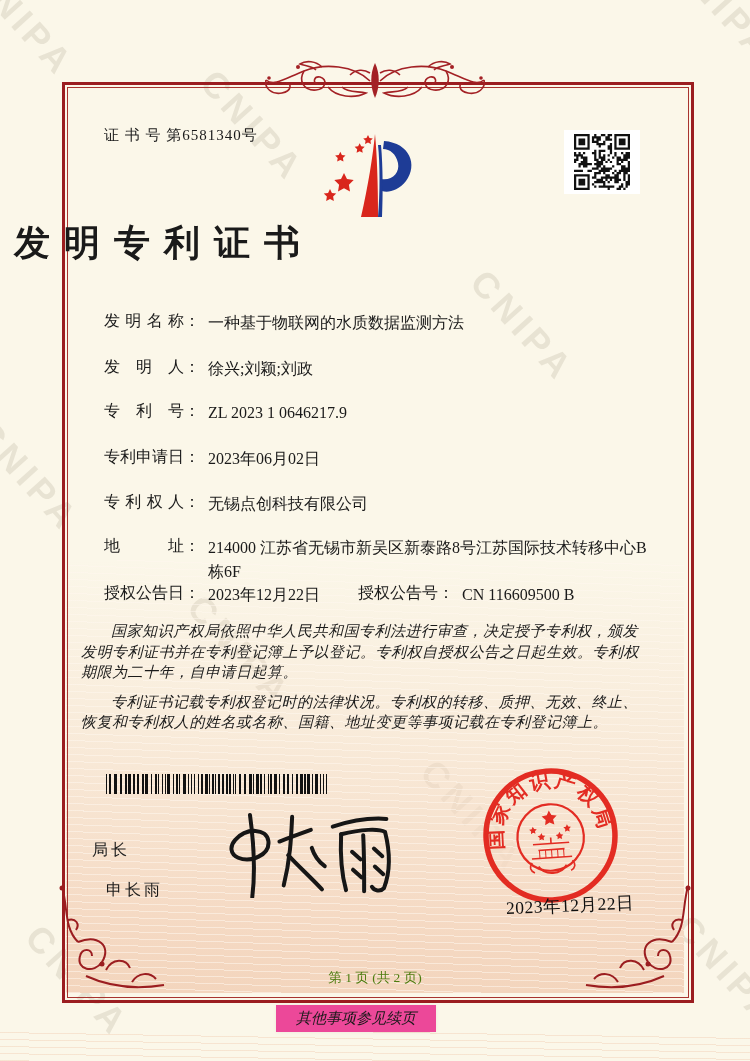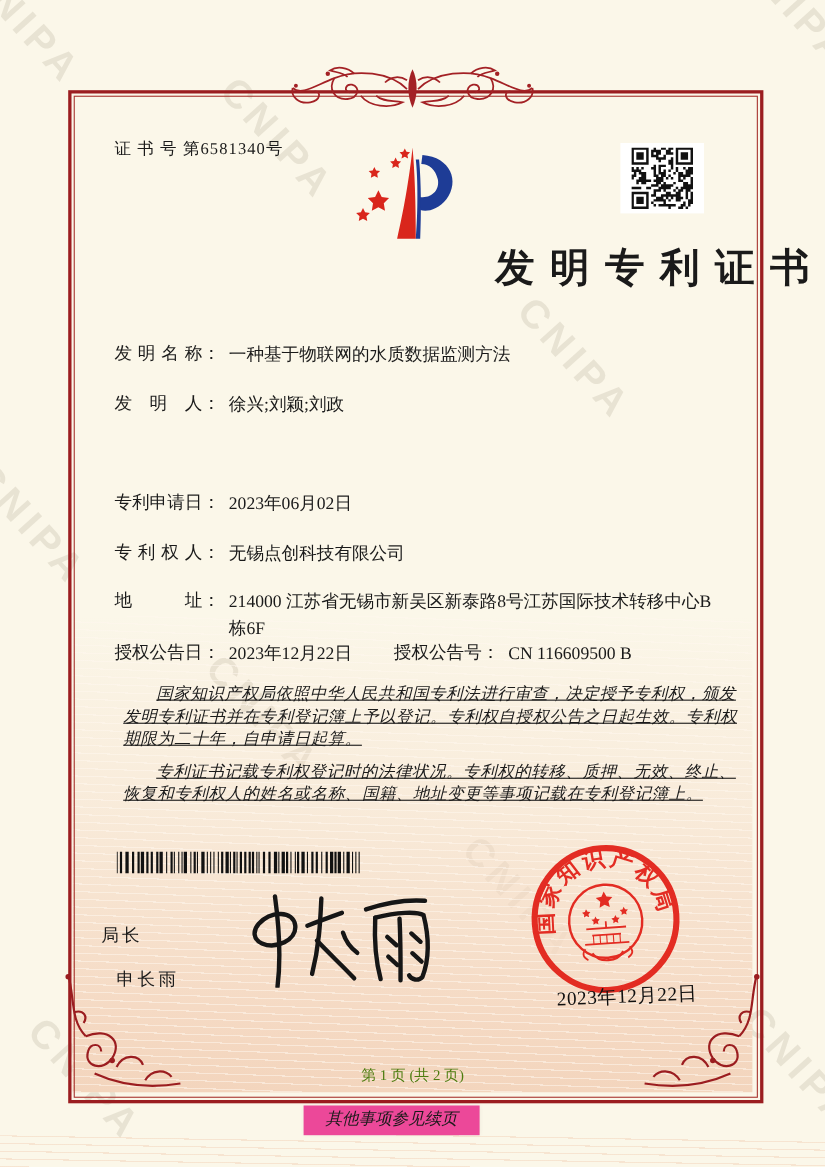--- a/index.html
+++ b/index.html
@@ -20,29 +20,29 @@
           linear-gradient(to bottom, rgba(245,217,195,0) 0%, rgba(245,217,195,0.40) 40%, #F5DAC4 82%, #F3D5BD 100%);}
   .bottom-lines{position:absolute;left:0;top:1032px;width:750px;height:29px;z-index:0;
         background:repeating-linear-gradient(1deg, rgba(243,213,189,0.55) 0 1px, rgba(243,213,189,0) 1px 7px);}
   svg{display:block;}
   .orn{position:absolute;z-index:2;}
   
   .cert-no{position:absolute;left:104px;top:126px;font-size:15px;letter-spacing:1px;z-index:3;}
   .logo{position:absolute;left:318px;top:133px;z-index:3;}
   .qr-box{position:absolute;left:564px;top:130px;width:76px;height:64px;background:#fff;z-index:3;
           display:flex;align-items:center;justify-content:center;}
-  .title{position:absolute;left:0;top:219px;width:750px;text-align:right;font-size:36px;
+  .title{position:absolute;left:0;top:219px;width:750px;text-align:left;font-size:36px;
          font-weight:bold;letter-spacing:14px;text-indent:14px;z-index:3;}
   .frow{position:absolute;left:104px;font-size:16px;z-index:3;width:560px;}
   .flabel{display:inline-block;width:80px;text-align:justify;text-align-last:justify;vertical-align:top;}
   .fcolon{display:inline-block;vertical-align:top;}
   .fvalue{display:inline-block;padding-left:4px;vertical-align:top;line-height:24px;}
   .fvalue.addr{width:446px;}
   .fpair2{position:absolute;left:254px;top:0;}
-  .paras{position:absolute;left:112px;top:621px;width:564px;z-index:3;text-decoration:underline;}
+  .paras{position:absolute;left:81px;top:621px;width:564px;z-index:3;}
   .paras p{margin:0 0 9px 0;font-style:italic;font-size:15px;line-height:20.5px;
            text-indent:2em;letter-spacing:0.5px;color:#1b1b1b;}
   .barcode{position:absolute;left:106px;top:774px;z-index:3;}
   .sig{position:absolute;left:222px;top:806px;z-index:4;}
   .sig-title{position:absolute;left:92px;top:840px;font-family:"Liberation Sans","DejaVu Sans",sans-serif;
              font-size:16px;letter-spacing:3px;z-index:3;}
   .sig-name{position:absolute;left:106px;top:868px;font-family:"Liberation Sans","DejaVu Sans",sans-serif;
             font-size:16px;letter-spacing:3px;z-index:3;margin-top:12px;}
   .seal{position:absolute;left:480px;top:765px;z-index:4;transform:rotate(-4deg);opacity:0.95;}
   .seal-date{position:absolute;left:506px;top:893px;width:140px;font-size:17.5px;color:#101010;
@@ -141,20 +141,24 @@
   <div class="title">发明专利证书</div>
 
   <div class="frow" style="top:311px">
     <span class="flabel">发明名称</span><span class="fcolon">：</span>
     <span class="fvalue">一种基于物联网的水质数据监测方法</span>
   </div>
   <div class="frow" style="top:357px">
     <span class="flabel">发明人</span><span class="fcolon">：</span>
     <span class="fvalue">徐兴;刘颖;刘政</span>
   </div>
+  <div class="frow" style="top:401px">
+    <span class="flabel">专利号</span><span class="fcolon">：</span>
+    <span class="fvalue">ZL 2023 1 0646217.9</span>
+  </div>
   <div class="frow" style="top:447px">
     <span class="flabel">专利申请日</span><span class="fcolon">：</span>
     <span class="fvalue">2023年06月02日</span>
   </div>
   <div class="frow" style="top:492px">
     <span class="flabel">专利权人</span><span class="fcolon">：</span>
     <span class="fvalue">无锡点创科技有限公司</span>
   </div>
   <div class="frow" style="top:536px">
     <span class="flabel">地址</span><span class="fcolon">：</span>

